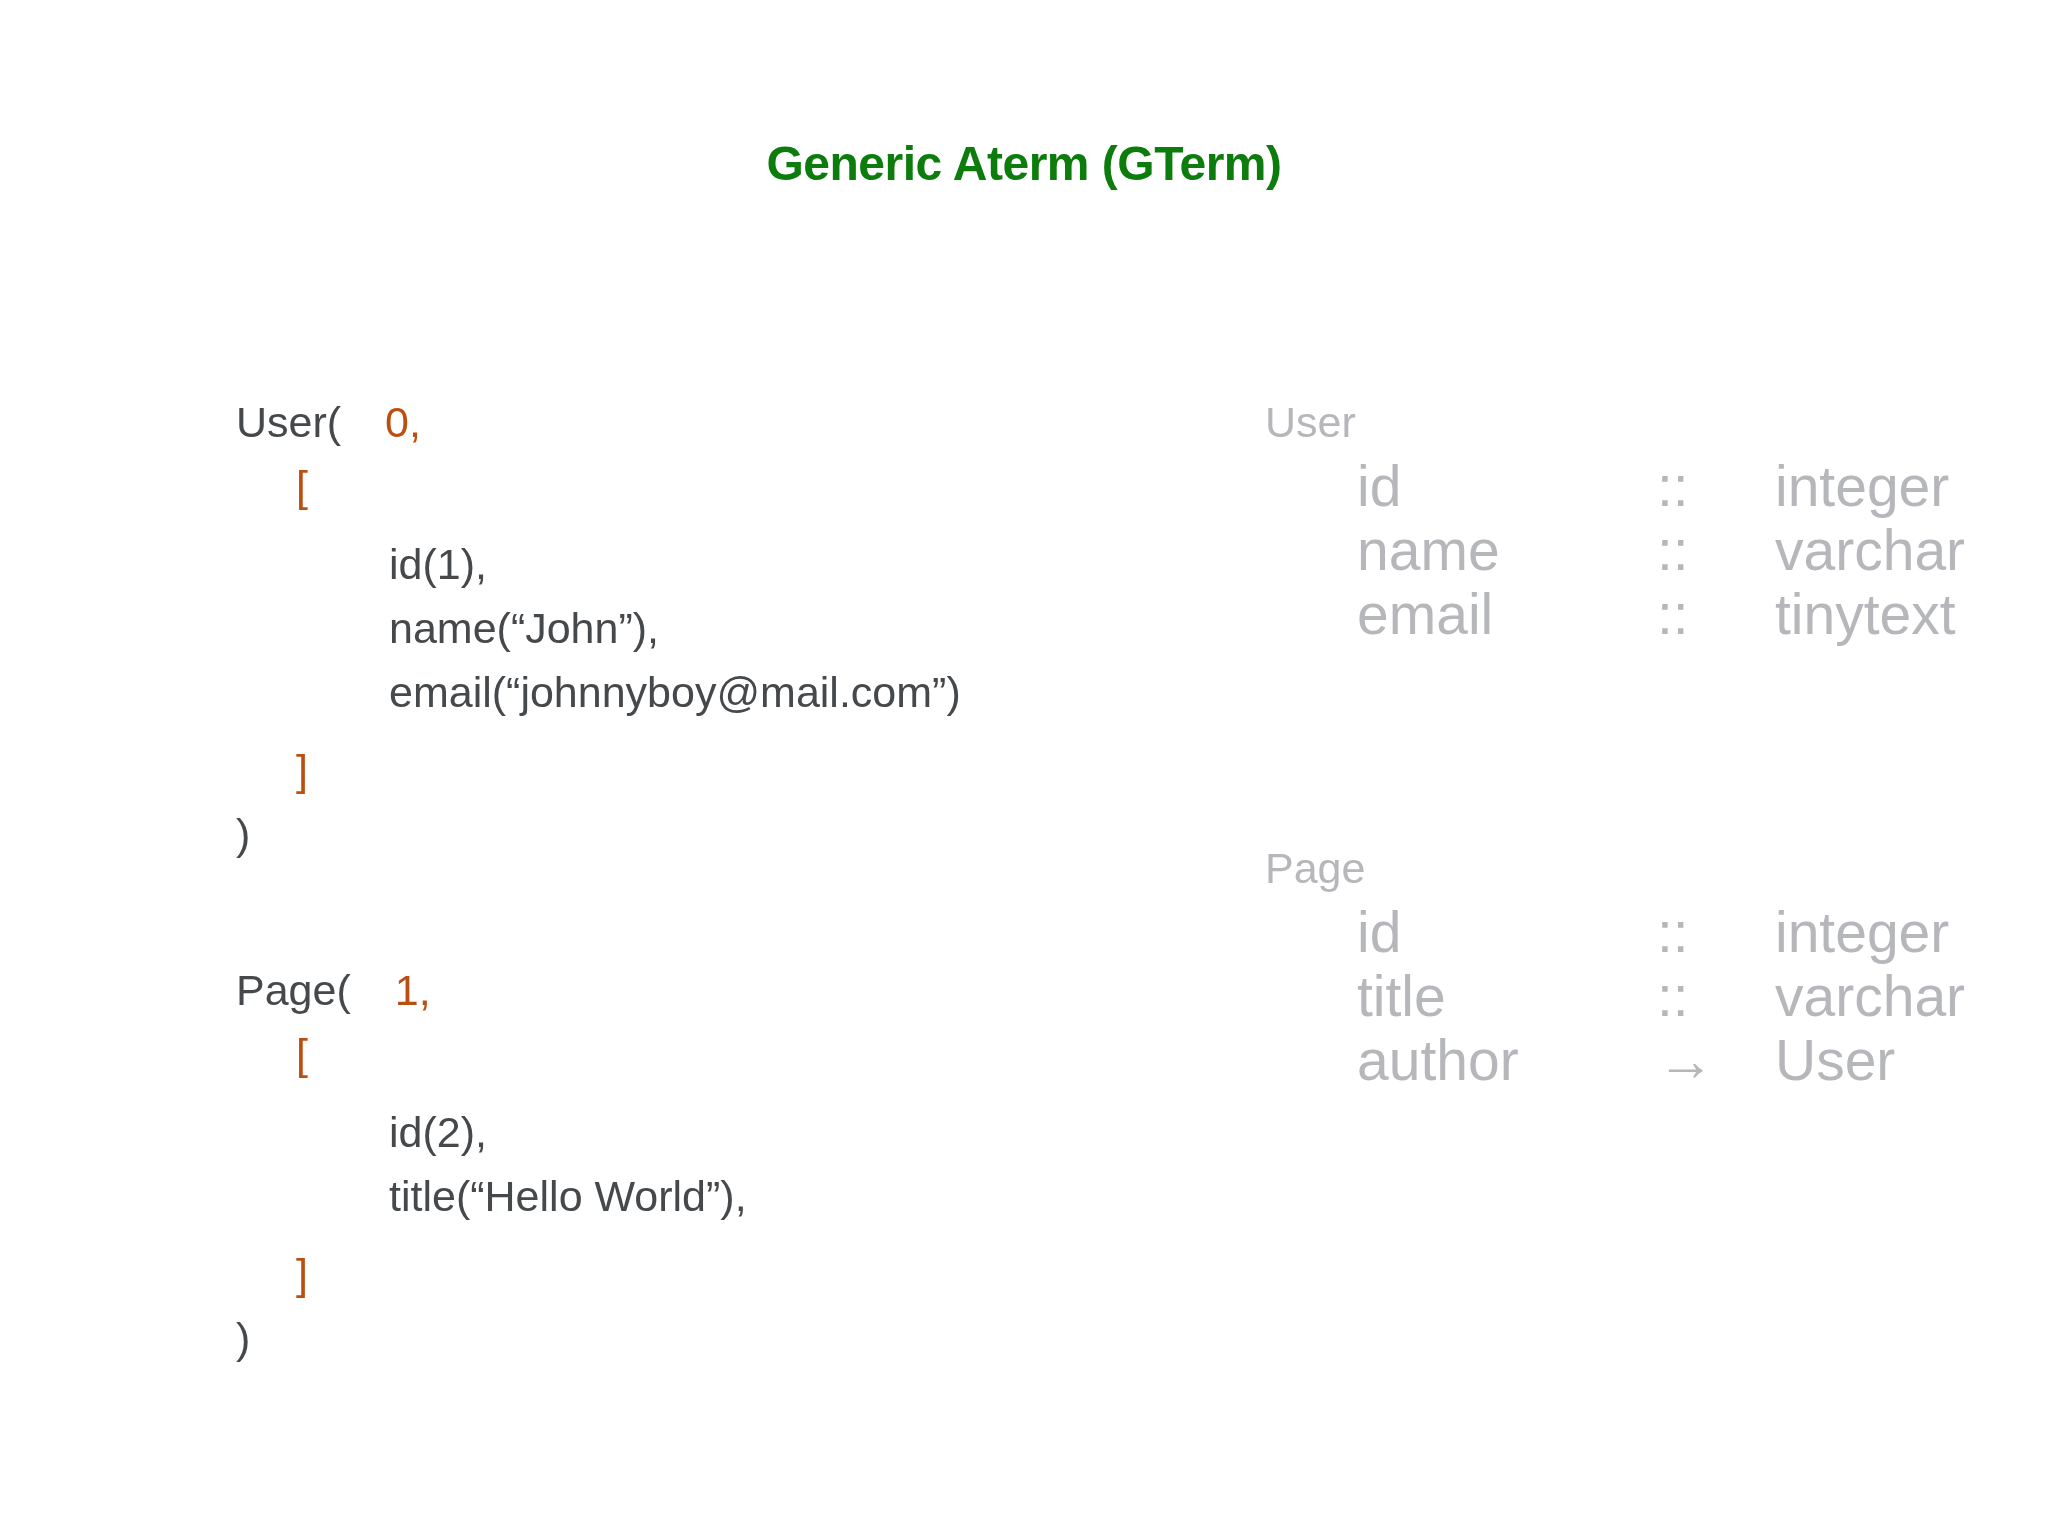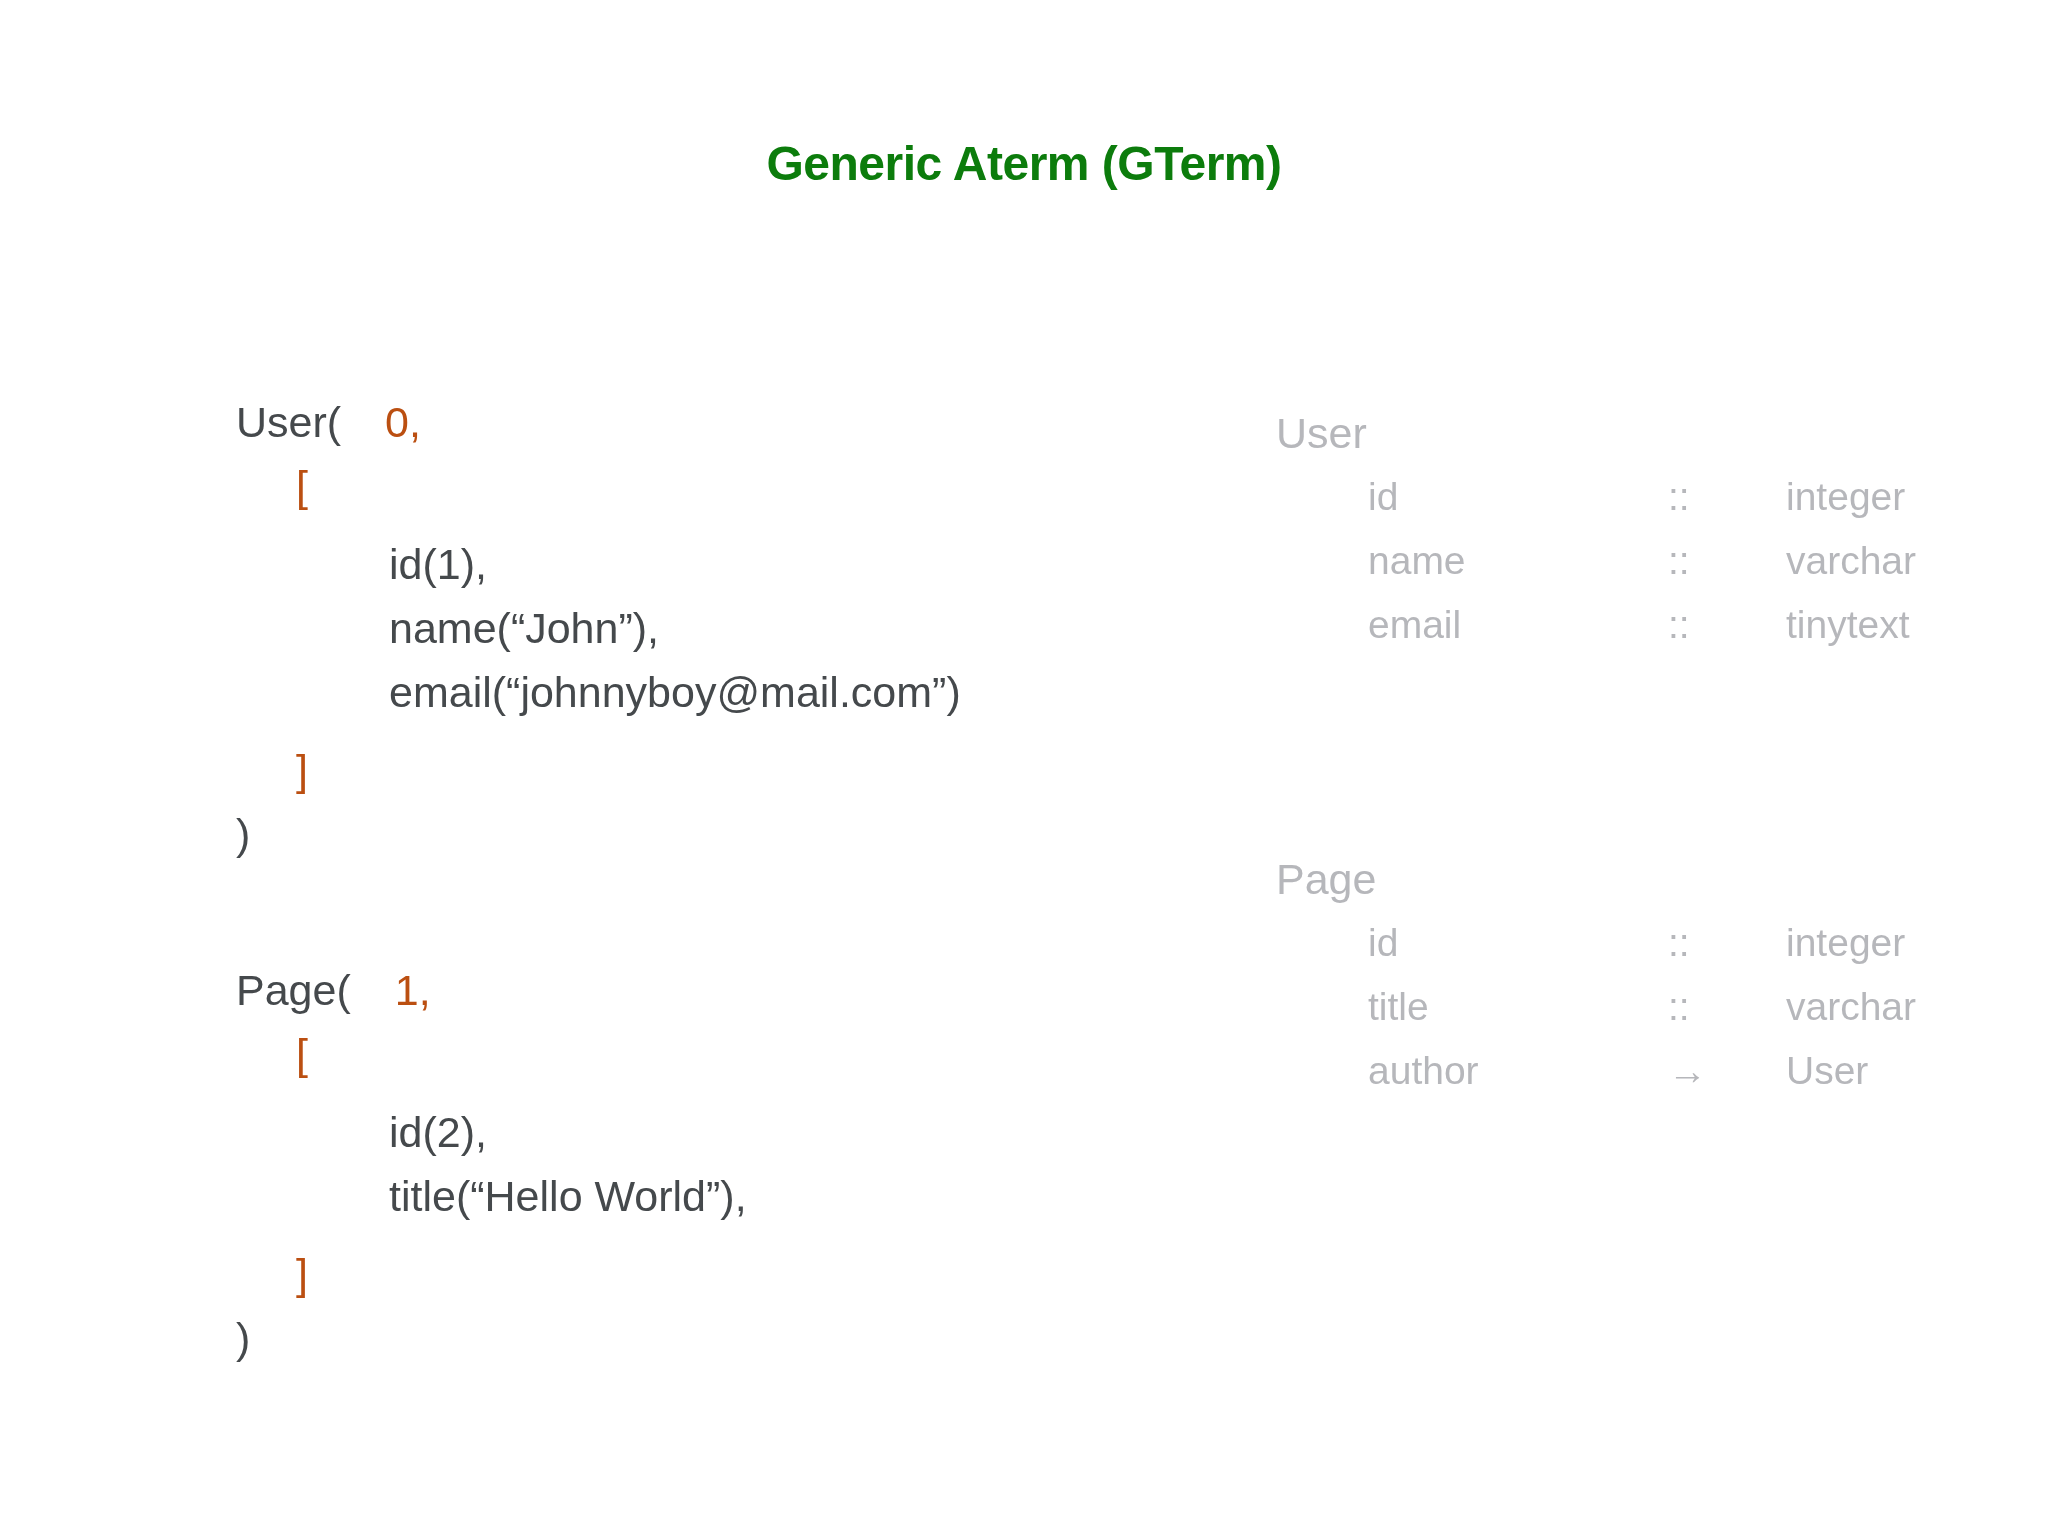--- a/index.html
+++ b/index.html
@@ -78,33 +78,33 @@
 
   
   .schema-col {
     position: absolute;
     left: 1265px;
     top: 0;
     width: 700px;
     color: #b6b7bb;
   }
 
-  .schema-block { margin: 11px; }
+  .schema-block { margin: 0; }
   .schema-block.second { margin-top: 190px; }
 
   .schema-title {
     font-size: 43px;
     line-height: 64px;
     color: #b6b7bb;
     white-space: pre;
   }
 
   .schema-row {
     display: flex;
-    font-size: 39px;
+    font-size: 57px;
     line-height: 64px;
     color: #b6b7bb;
     padding-left: 92px;
     white-space: pre;
   }
   .schema-field { width: 300px; flex: 0 0 300px; }
   .schema-sep   { width: 118px; flex: 0 0 118px; }
   .schema-type  { flex: 1 1 auto; }
 </style>
 </head>

